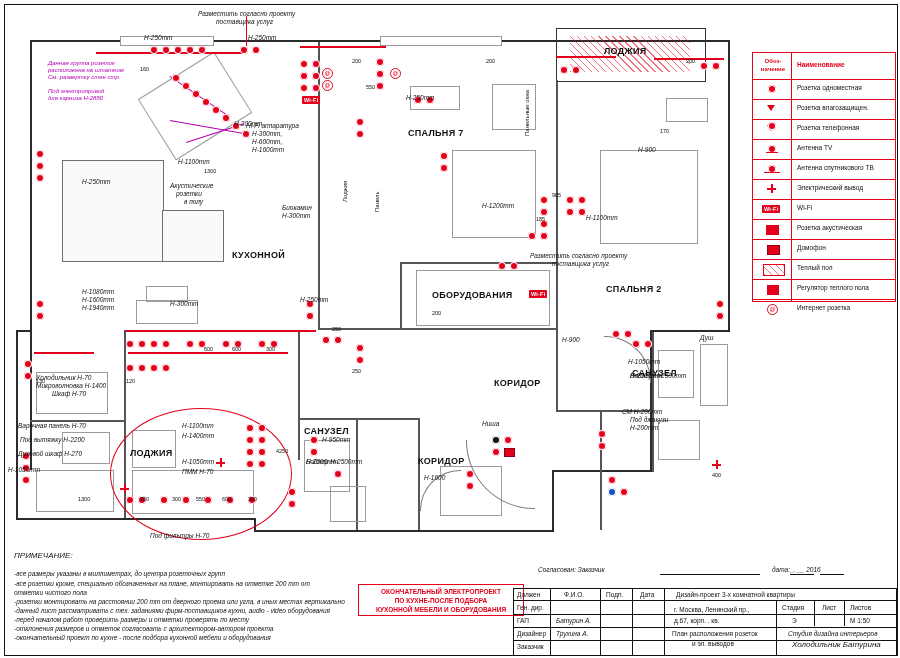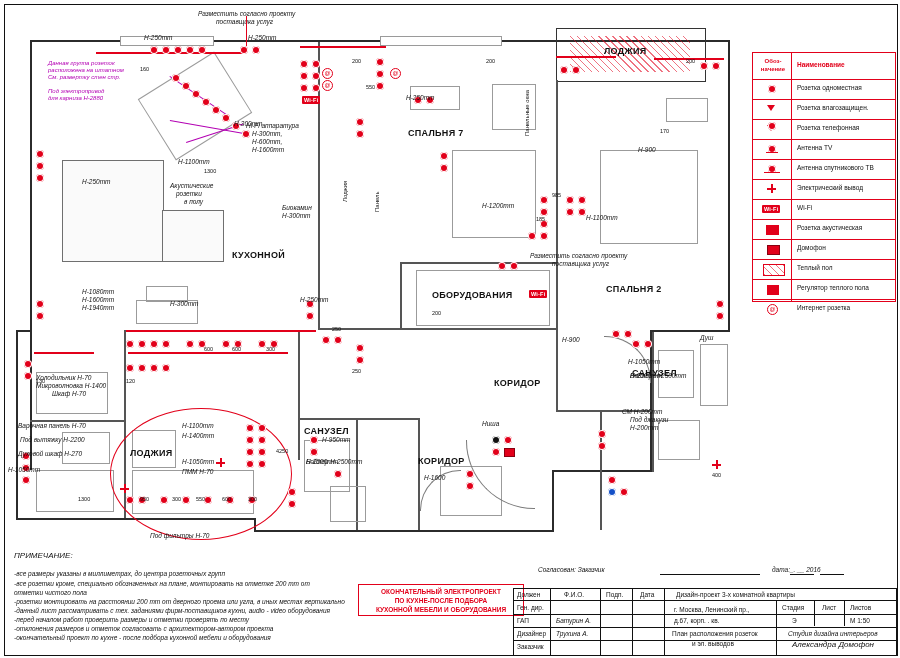--- a/index.html
+++ b/index.html
@@ -484,16 +484,16 @@
     <div class="cell" style="left:158px;top:27px;">д.67, корп. . кв.</div>
     <div class="cell" style="left:266px;top:14px;">Стадия</div>
     <div class="cell" style="left:306px;top:14px;">Лист</div>
     <div class="cell" style="left:334px;top:14px;">Листов</div>
     <div class="cell" style="left:276px;top:27px;">Э</div>
     <div class="cell" style="left:334px;top:27px;">М 1:50</div>
 
     <div class="cell" style="left:156px;top:40px;">План расположения розеток</div>
     <div class="cell" style="left:176px;top:50px;">и эл. выводов</div>
     <div class="cell" style="left:272px;top:40px;font-style:italic;">Студия дизайна интерьеров</div>
-    <div class="cell" style="left:276px;top:50px;font-size:8px;font-style:italic;">Александра Домофон</div>
+    <div class="cell" style="left:276px;top:50px;font-size:8px;font-style:italic;">Холодильник Батурина</div>
   </div>
 
 </div>
 
 </body></html>

